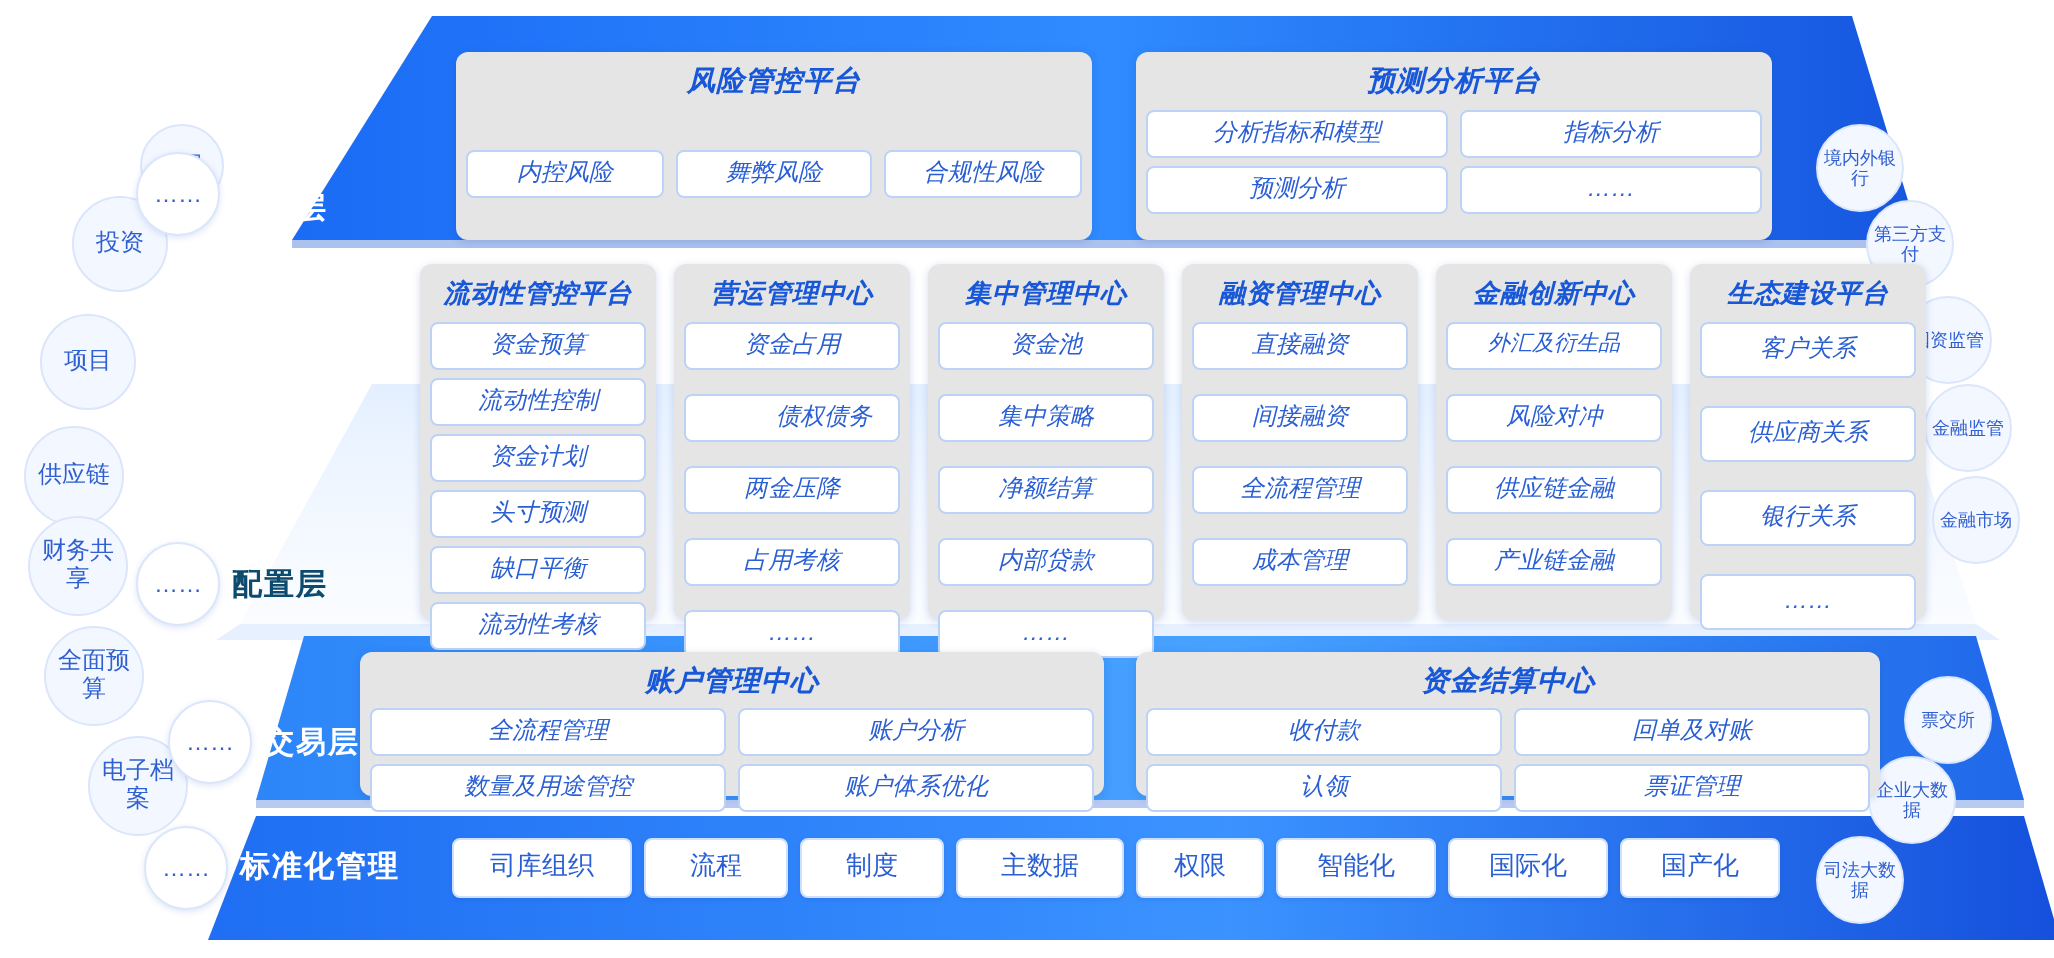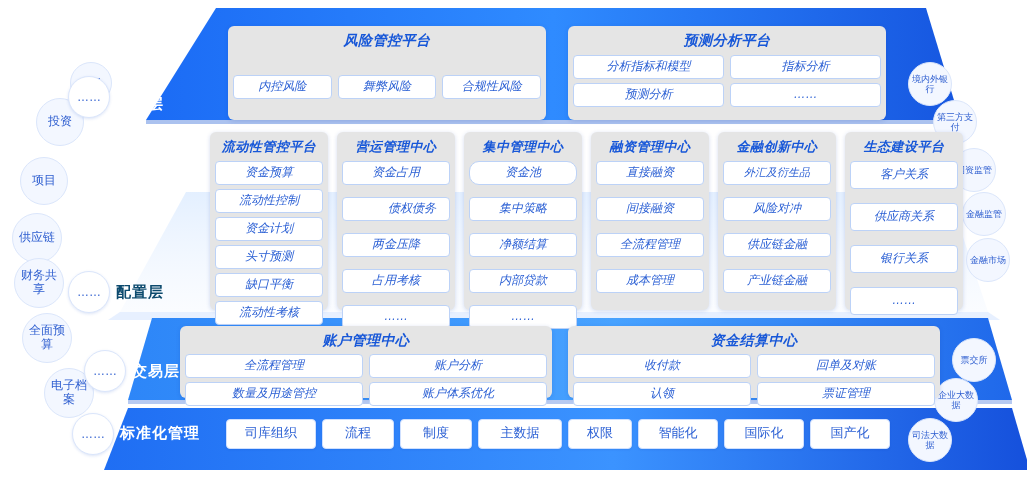--- a/index.html
+++ b/index.html
@@ -259,21 +259,21 @@
     <div class="card-title" style="font-size:13px;">营运管理中心</div>
     <div class="pill" style="margin-bottom:12px;">资金占用</div>
     <div class="pill" style="margin-bottom:12px;padding-left:32px;">债权债务</div>
     <div class="pill" style="margin-bottom:12px;">两金压降</div>
     <div class="pill" style="margin-bottom:12px;">占用考核</div>
     <div class="pill last">……</div>
   </div>
 
   <div class="card" style="left:464px;top:132px;width:118px;height:178px;">
     <div class="card-title" style="font-size:13px;">集中管理中心</div>
-    <div class="pill" style="margin-bottom:12px;border-radius:10px;">资金池</div>
+    <div class="pill" style="margin-bottom:12px;">资金池</div>
     <div class="pill" style="margin-bottom:12px;">集中策略</div>
     <div class="pill" style="margin-bottom:12px;">净额结算</div>
     <div class="pill" style="margin-bottom:12px;">内部贷款</div>
     <div class="pill last">……</div>
   </div>
 
   <div class="card" style="left:591px;top:132px;width:118px;height:178px;">
     <div class="card-title" style="font-size:13px;">融资管理中心</div>
     <div class="pill" style="margin-bottom:12px;">直接融资</div>
     <div class="pill" style="margin-bottom:12px;">间接融资</div>

